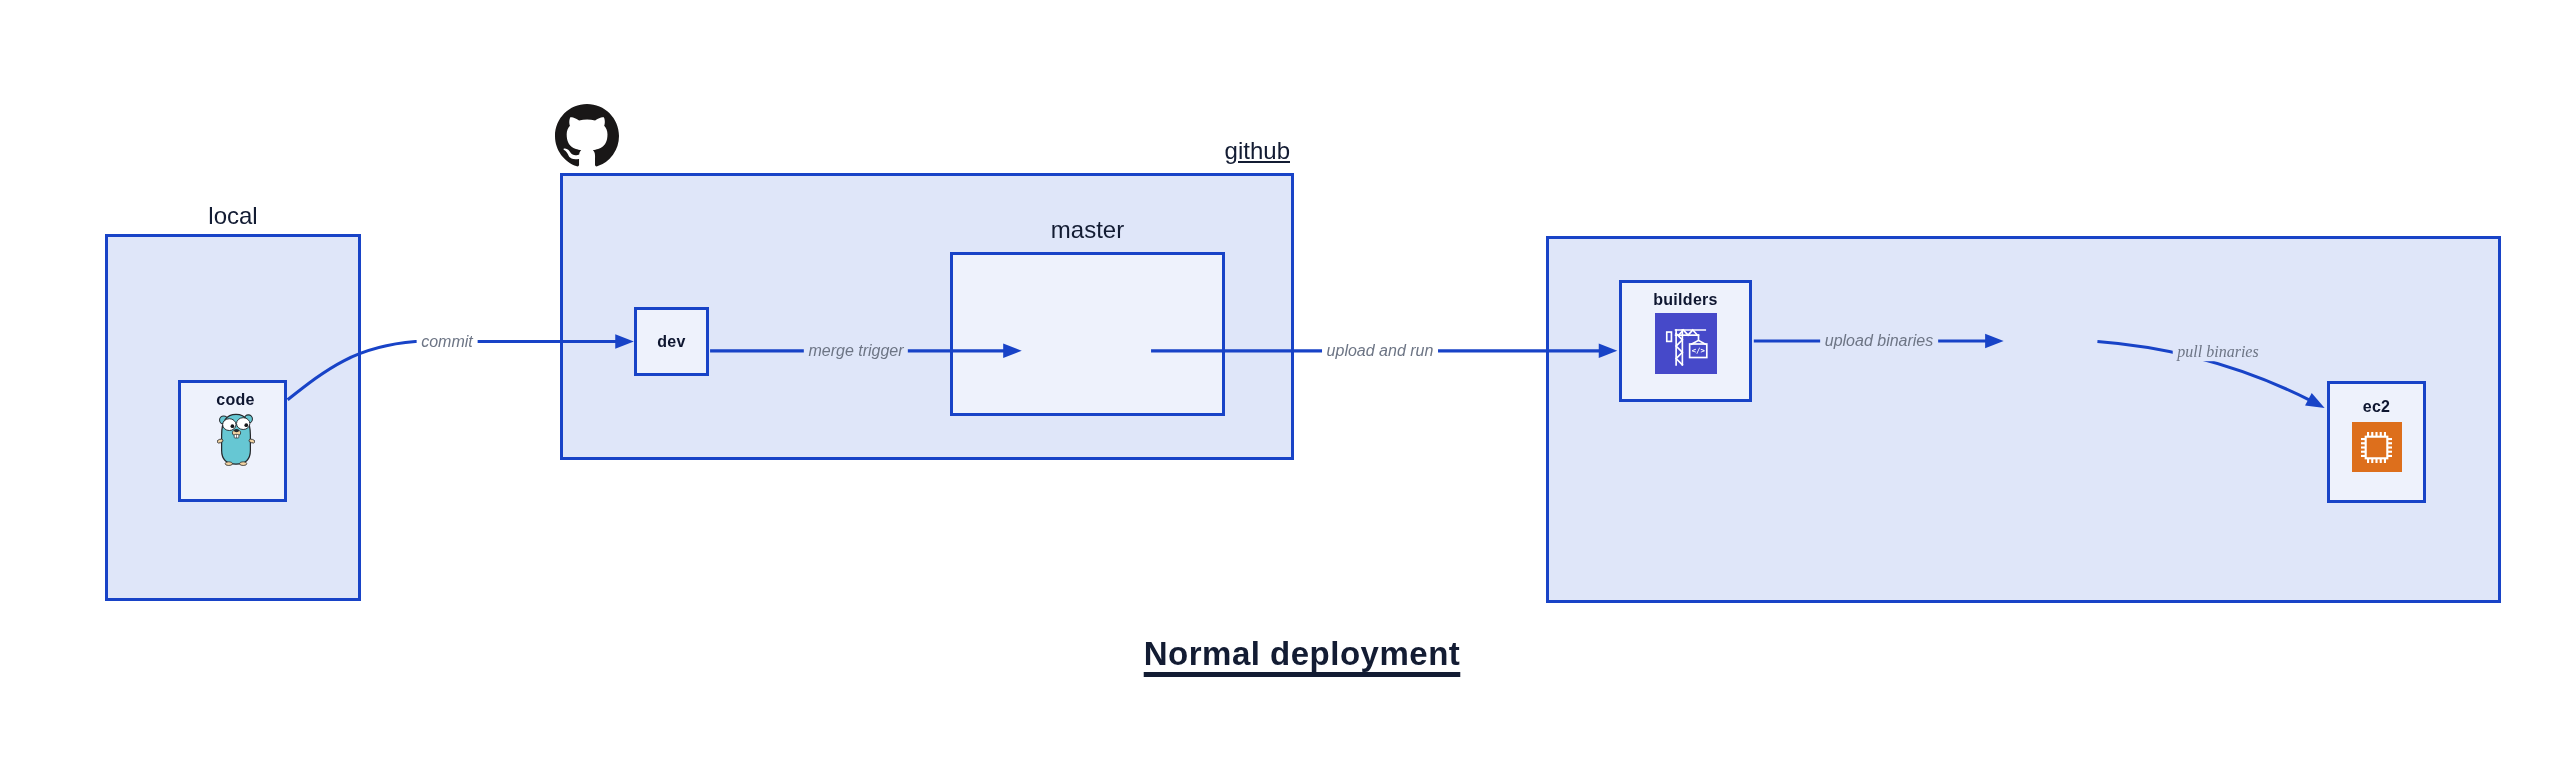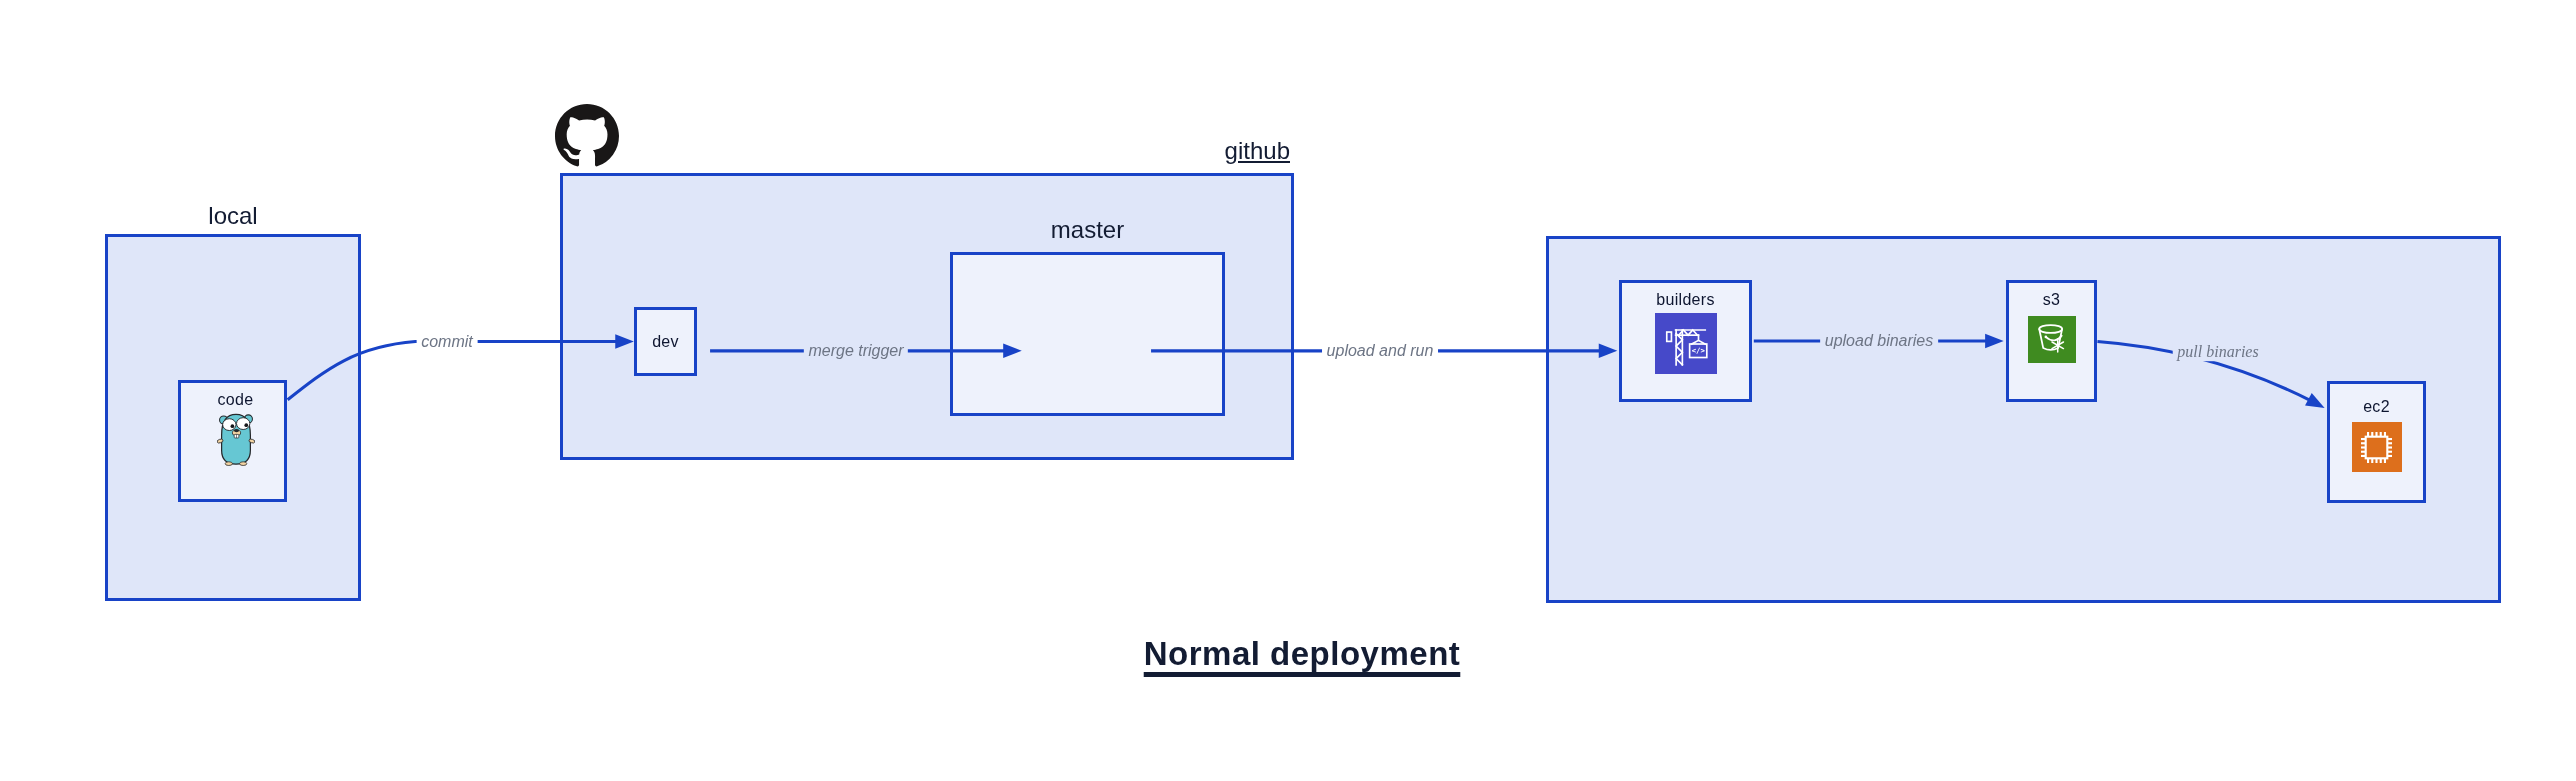--- a/index.html
+++ b/index.html
@@ -13,21 +13,21 @@
   html,body{margin:0;padding:0;background:#ffffff;}
   #canvas{
     position:relative;width:2604px;height:781px;background:#ffffff;overflow:hidden;
     font-family:"Liberation Sans", sans-serif;
   }
   .box{position:absolute;box-sizing:border-box;border:3.1px solid var(--blue);}
   .container{background:var(--container-fill);z-index:1;}
   .subcontainer{background:var(--node-fill);z-index:1;}
   .node{background:var(--node-fill);z-index:3;display:flex;flex-direction:column;align-items:center;}
   .node.center{justify-content:center;}
-  .node-label{font-weight:normal;font-size:16px;color:var(--node-navy);letter-spacing:0.3px;}
+  .node-label{font-weight:bold;font-size:16px;color:var(--node-navy);letter-spacing:0.3px;}
   .clabel{position:absolute;font-size:24px;color:var(--navy);z-index:2;line-height:1.15;}
   .alabel{
     position:absolute;transform:translate(-50%,-50%);font-style:italic;font-size:16px;
     color:var(--gray);padding:0 4.6px;white-space:nowrap;z-index:4;line-height:1.1;
   }
   .alabel.on-white{background:#ffffff;}
   .alabel.on-fill{background:var(--container-fill);}
   #arrow-layer{position:absolute;left:0;top:0;z-index:2;}
   .icon-tile{display:flex;align-items:center;justify-content:center;}
   #diagram-title{
@@ -94,21 +94,21 @@
       <ellipse cx="38" cy="35.5" rx="5" ry="3.2" fill="#26282b"></ellipse>
       <rect x="33.5" y="43" width="9" height="7" rx="1.5" fill="#ffffff" stroke="#26282b" stroke-width="1.4"></rect>
       <line x1="38" y1="43" x2="38" y2="50" stroke="#26282b" stroke-width="1.1"></line>
       <ellipse cx="6" cy="56" rx="6" ry="3.4" fill="#f2d3a2" stroke="#26282b" stroke-width="1.5" transform="rotate(-18 6 56)"></ellipse>
       <ellipse cx="68" cy="56" rx="6" ry="3.4" fill="#f2d3a2" stroke="#26282b" stroke-width="1.5" transform="rotate(18 68 56)"></ellipse>
       <ellipse cx="23" cy="100" rx="7" ry="3.6" fill="#f2d3a2" stroke="#26282b" stroke-width="1.5"></ellipse>
       <ellipse cx="51" cy="100" rx="7" ry="3.6" fill="#f2d3a2" stroke="#26282b" stroke-width="1.5"></ellipse>
     </svg>
   </div>
 
-  <div class="box node center" style="left:634px;top:307px;width:63px;height:69px;">
+  <div class="box node center" style="left:634px;top:307px;width:75px;height:69px;">
     <span class="node-label">dev</span>
   </div>
 
 
   <div class="box node" style="left:1619px;top:280px;width:133px;height:122px;padding-top:8.2px;">
     <span class="node-label">builders</span>
     <div class="icon-tile" style="width:62px;height:61px;background:#4649c9;margin-top:4.1px;">
       <svg width="52" height="52" viewBox="0 0 100 100">
         <g stroke="#ffffff" stroke-width="3.2" fill="none" stroke-linecap="square">
           <rect x="13" y="27" width="9" height="18"></rect>
@@ -120,38 +120,20 @@
           <path d="M31 30 L43 42 L31 54 L43 66 L31 78 L43 90"></path>
           <line x1="74" y1="33" x2="74" y2="43"></line>
           <path d="M61 50 L74 43 L87 50"></path>
           <rect x="57" y="50" width="33" height="26"></rect>
         </g>
         <text x="73.5" y="68" font-size="14" fill="#ffffff" font-weight="bold" text-anchor="middle" font-family="'DejaVu Sans Mono', monospace">&lt;/&gt;</text>
       </svg>
     </div>
   </div>
 
-  <div class="box node" style="left:2006px;top:280px;width:91px;height:122px;padding-top:8.2px;">
-    <span class="node-label">s3</span>
-    <div class="icon-tile" style="width:48px;height:47px;background:#3f8b20;margin-top:7.2px;">
-      <svg width="44" height="44" viewBox="0 0 100 100">
-        <g stroke="#ffffff" stroke-width="4" fill="none" stroke-linecap="round">
-          <ellipse cx="47" cy="25" rx="26" ry="9"></ellipse>
-          <path d="M21 25 L30 68 Q47 77 64 68 L73 25"></path>
-          <path d="M36 43 C50 56 63 52 72 40"></path>
-        </g>
-        <circle cx="36" cy="43" r="3" fill="#ffffff"></circle>
-        <g stroke="#ffffff" stroke-width="3.4" stroke-linecap="round">
-          <line x1="63" y1="47" x2="63" y2="77"></line>
-          <line x1="50" y1="54.5" x2="76" y2="69.5"></line>
-          <line x1="76" y1="54.5" x2="50" y2="69.5"></line>
-        </g>
-      </svg>
-    </div>
-  </div>
 
   <div class="box node" style="left:2327px;top:381px;width:99px;height:122px;padding-top:14px;">
     <span class="node-label">ec2</span>
     <div class="icon-tile" style="width:50px;height:50px;background:#dd6f1c;margin-top:6.2px;">
       <svg width="47" height="47" viewBox="0 0 100 100">
         <g stroke="#ffffff" stroke-width="4.5" fill="none">
           <rect x="27" y="27" width="46" height="46"></rect>
           <line x1="32" y1="17" x2="32" y2="27"></line>
             <line x1="41" y1="17" x2="41" y2="27"></line>
           <line x1="50" y1="17" x2="50" y2="27"></line>

